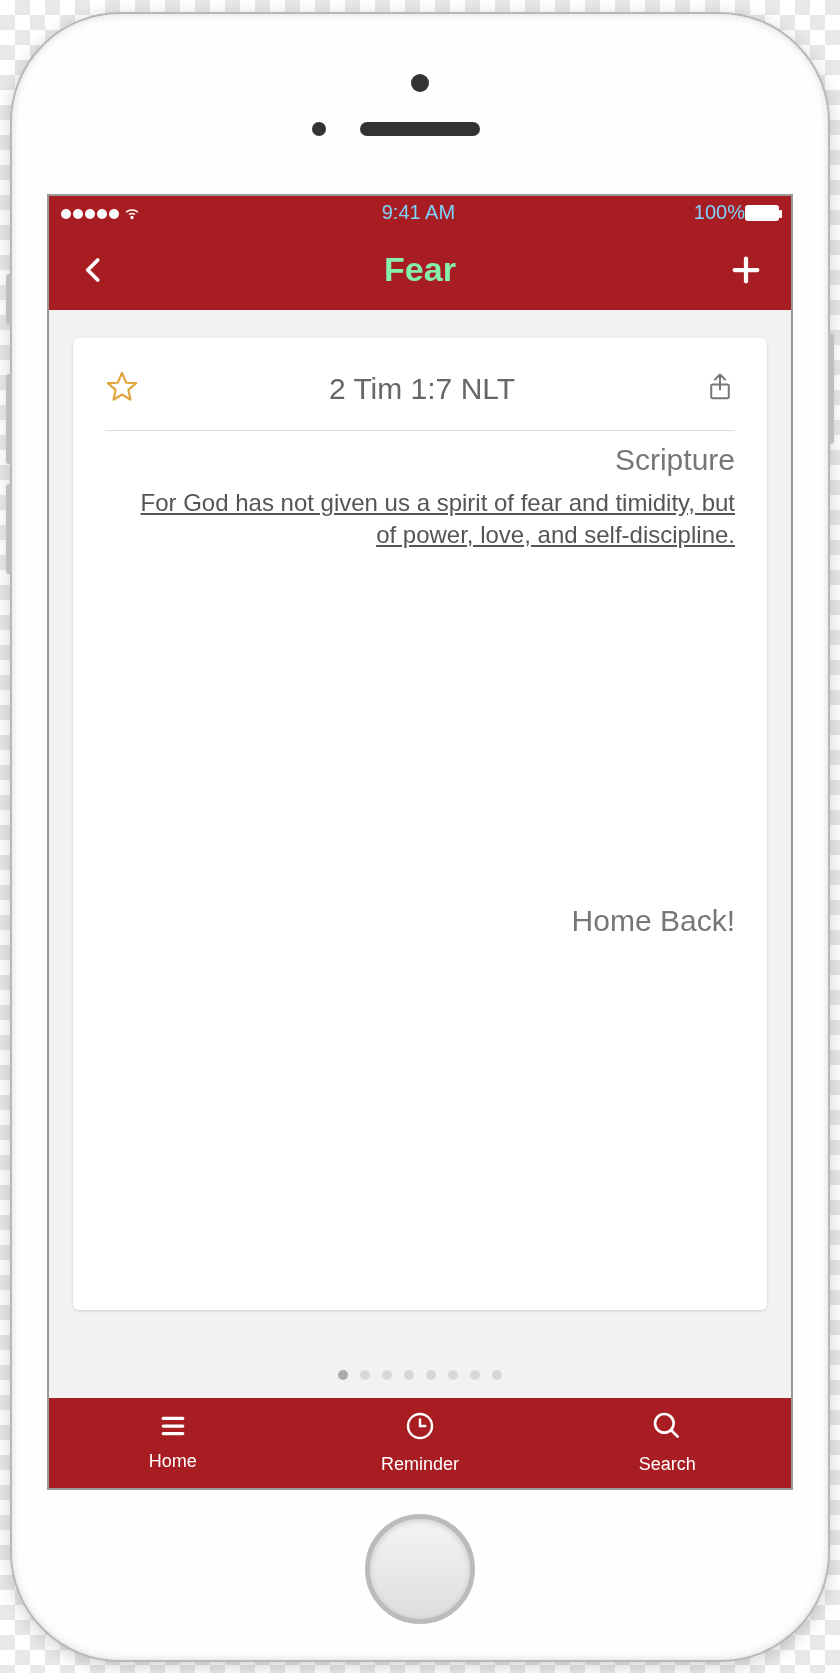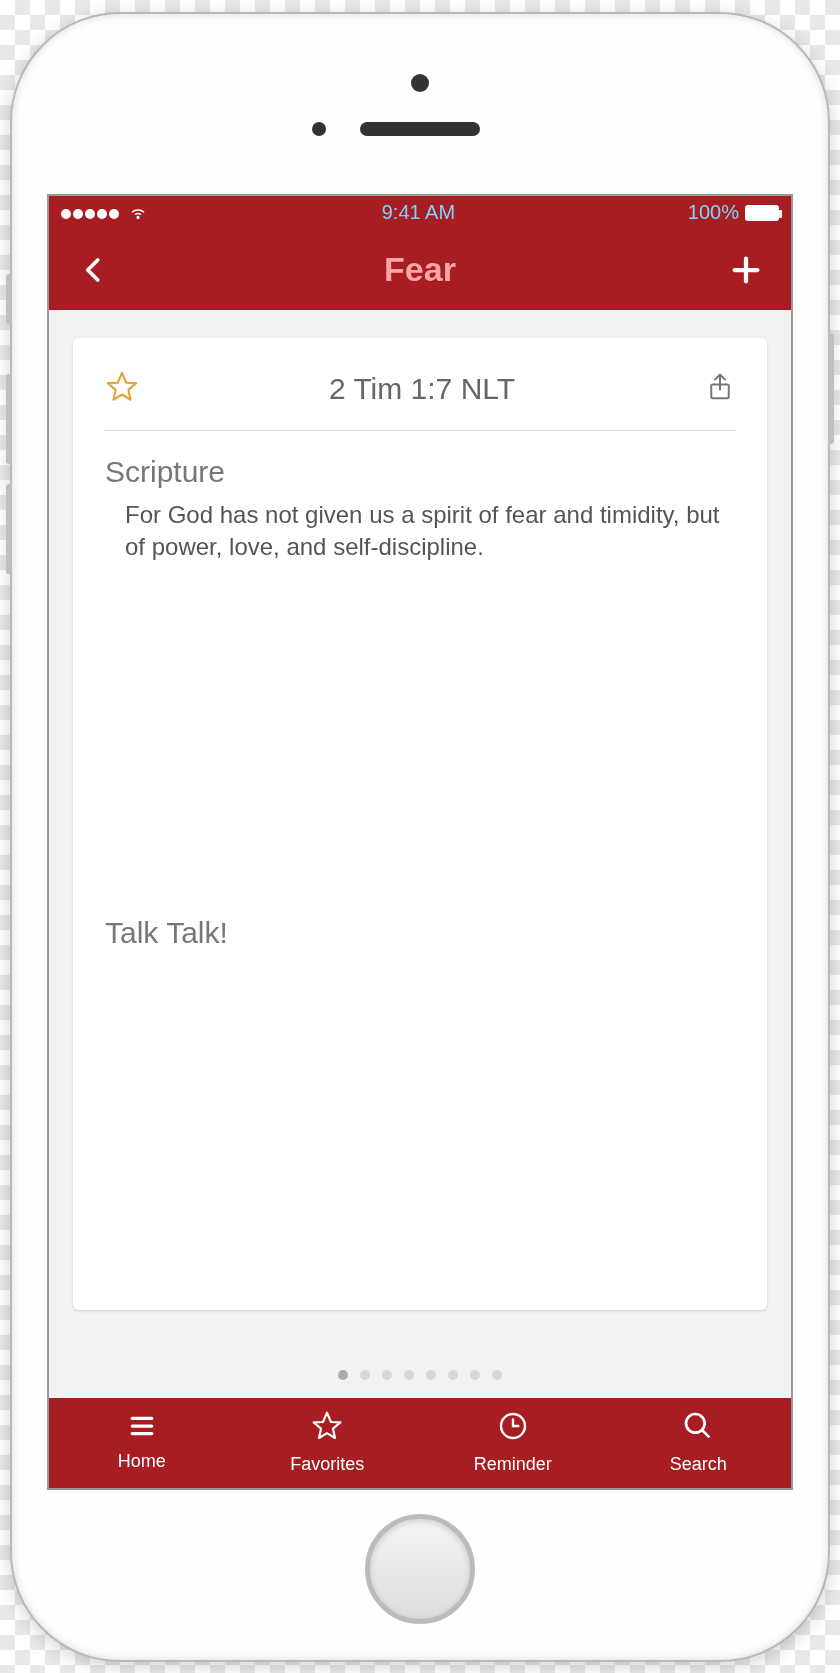--- a/index.html
+++ b/index.html
@@ -39,39 +39,39 @@
   .sb1{ top:260px; height:50px;}
   .sb2{ top:360px; height:90px;}
   .sb3{ top:470px; height:90px;}
   .sb4{ right:-6px; left:auto; top:320px; height:110px;}
 
   
   .screen { width:100%; height:100%; background:#fff; border:2px solid #999; display:flex; flex-direction:column; overflow:hidden;}
 
   
   .statusbar{ height:34px; background:#a81d22; color:#7dd3fc; display:flex; align-items:center; justify-content:space-between; padding:0 12px; font-size:20px; font-weight:500;}
-  .sb-left,.sb-right{display:flex;align-items:center;gap:6px;}
+  .sb-left,.sb-right{display:flex;align-items:center;}
   .dots span{ width:10px;height:10px;border-radius:50%;background:#fff;display:inline-block;margin-right:2px;}
   .battery{ width:34px;height:16px;border:2px solid #fff;border-radius:3px;position:relative;background:#fff;}
   .battery:after{content:"";position:absolute;right:-5px;top:3px;width:3px;height:8px;background:#fff;border-radius:1px;}
 
   
-  .navbar{ height:80px;background:#a81d22;color:#fca5a5;display:flex;align-items:center;justify-content:space-between;padding:0 24px;}
+  .navbar{ height:80px;background:#a81d22;color:#86efac;display:flex;align-items:center;justify-content:space-between;padding:0 24px;}
   .nav-title{ font-size:34px;font-weight:700;text-align:center;flex:1;}
   .nav-btn{ width:42px;display:flex;justify-content:center;}
   .nav-btn svg{stroke:#fff;}
 
   
   .content{ flex:1; background:#f2f2f2; padding:28px 24px 12px 24px; display:flex; flex-direction:column;gap:46px;}
   .card{ flex:1; background:#fff; border-radius:6px; box-shadow:0 1px 3px rgba(0,0,0,.15); padding:32px 32px 20px 32px; color:#555; display:flex; flex-direction:column;}
   .card-head{ display:flex; align-items:center; justify-content:space-between; padding-bottom:22px; border-bottom:1px solid #ddd;}
   .verse-ref{ font-size:30px; color:#666; flex:1; text-align:center;}
-  .section{ margin-top:24px;}
+  .section{ margin-top:12px;text-align:right;}
   .section h3{ font-size:30px; font-weight:400; color:#777; margin-bottom:10px;}
-  .section p{ font-size:24px; color:#555; line-height:1.35; padding-left:20px;}
+  .section p{ font-size:24px; color:#555; line-height:1.35; padding-left:20px;text-decoration:underline;}
   .spacer{flex:1;}
   .pager{ display:flex; justify-content:center; gap:12px; padding:14px 0 6px;}
   .pager span{ width:10px;height:10px;border-radius:50%;background:#d7d7d7;}
   .pager span.active{ background:#aaa;}
 
   
   .tabbar{ height:90px; background:#a81d22; display:flex;}
   .tab{ flex:1; color:#fff; display:flex; flex-direction:column; align-items:center; justify-content:center; gap:12px; font-size:18px;}
   .tab svg{stroke:#fff;}
   .more-dots{ display:flex; gap:6px;}
@@ -144,21 +144,21 @@
         </div>
 
         <div class="section">
           <h3>Scripture</h3>
           <p>For God has not given us a spirit of fear and timidity, but of power, love, and self-discipline.</p>
         </div>
 
         <div class="spacer"></div>
 
         <div class="section">
-          <h3>Talk Talk!</h3>
+          <h3>Home Back!</h3>
         </div>
 
         <div class="spacer"></div>
       </div>
 
       <div class="pager">
         <span class="active"></span>
         <span></span>
         <span></span>
         <span></span>
@@ -172,26 +172,20 @@
     <div class="tabbar">
       <div class="tab">
         <svg width="34" height="26" viewBox="0 0 24 24" fill="none" stroke-width="3" stroke-linecap="round">
             <line x1="3" y1="5" x2="21" y2="5"></line>
             <line x1="3" y1="12" x2="21" y2="12"></line>
             <line x1="3" y1="19" x2="21" y2="19"></line>
           </svg>
         <span>Home</span>
       </div>
       <div class="tab">
-        <svg width="32" height="32" viewBox="0 0 24 24" fill="none" stroke-width="1.6" stroke-linejoin="round">
-            <polygon points="12 2 15 9 22 9.3 16.5 14 18 21 12 17.3 6 21 7.5 14 2 9.3 9 9"></polygon>
-          </svg>
-        <span>Favorites</span>
-      </div>
-      <div class="tab">
         <svg width="32" height="32" viewBox="0 0 24 24" fill="none" stroke-width="1.8" stroke-linecap="round">
             <circle cx="12" cy="12" r="9"></circle>
             <polyline points="12 7 12 12 16 12"></polyline>
           </svg>
         <span>Reminder</span>
       </div>
       <div class="tab">
         <svg width="32" height="32" viewBox="0 0 24 24" fill="none" stroke-width="2" stroke-linecap="round">
             <circle cx="10" cy="10" r="7"></circle>
             <line x1="20" y1="20" x2="15" y2="15"></line>

